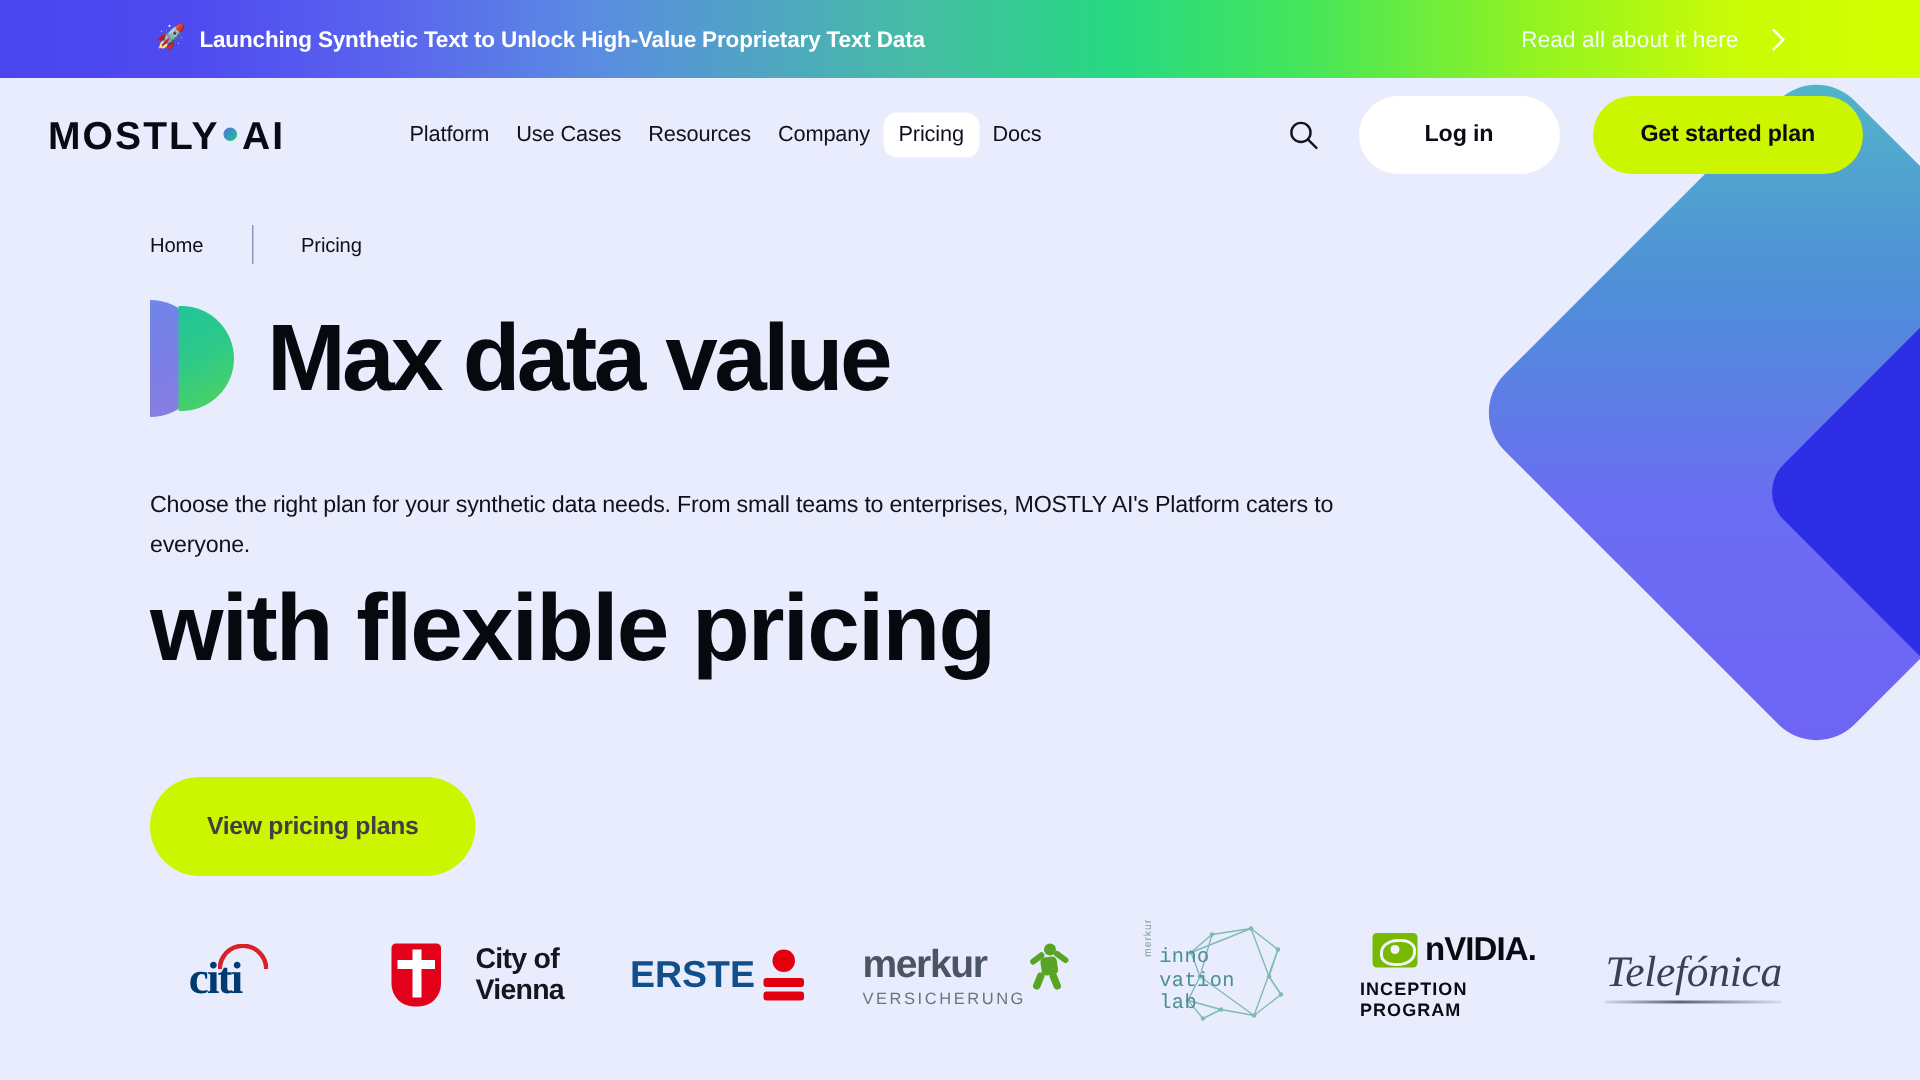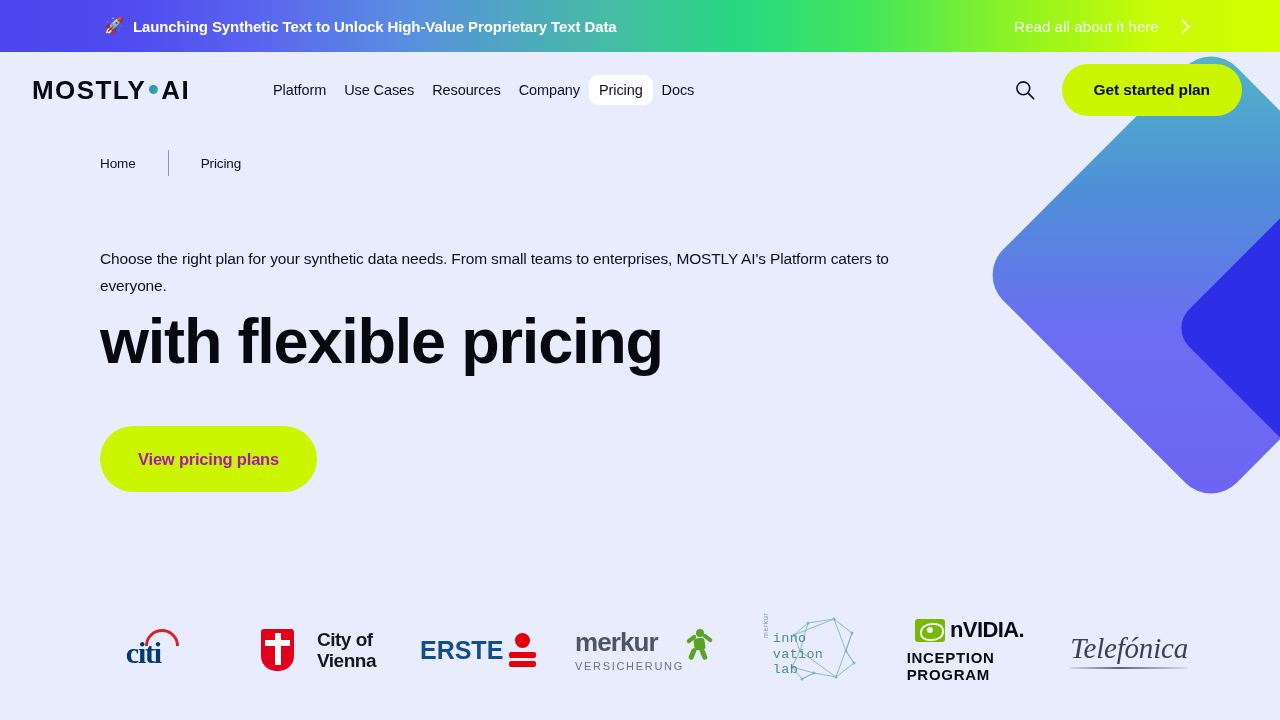--- a/index.html
+++ b/index.html
@@ -262,23 +262,23 @@
   }
   #hero-subtext {
     margin-top: 46px;
     font-size: 15.5px;
     line-height: 1.72;
     color: #10101c;
     max-width: 790px;
     letter-spacing: -0.15px;
   }
   #view-pricing-plans-button {
-    margin-top: 42px;
+    margin-top: 56px;
     background: #ccf500;
-    color: #a21caf;
+    color: #404040;
     border: none;
     border-radius: 34px;
     height: 66px;
     padding: 0 38px;
     font-size: 16.5px;
     font-weight: bold;
     font-family: "Liberation Sans", sans-serif;
     cursor: pointer;
     letter-spacing: -0.2px;
   }
@@ -448,21 +448,21 @@
     content: ""; position: absolute;
     left: 12px; top: 8.5px;
     width: 6px; height: 6px;
     background: #f0f3fd; border-radius: 50%;
   }
   .nvidia-name {
     font-size: 22px; font-weight: bold;
     color: #0a0a12; letter-spacing: -0.6px;
   }
   .nvidia-sub {
-    font-size: 15px; font-weight: bold;
+    font-size: 12px; font-weight: bold;
     color: #0a0a12; letter-spacing: 0.7px;
   }
 
   
   .telefonica-wrap { display: flex; flex-direction: column; align-items: center; }
   .telefonica-text {
     font-family: "Liberation Serif", serif;
     font-style: italic;
     font-size: 29px;
     color: #3a4252;
@@ -508,32 +508,40 @@
     <span class="nav-link">Docs</span>
   </div>
 
   <div id="nav-right">
     <div id="search-button">
       <svg width="22" height="22" viewBox="0 0 22 22" aria-hidden="true">
         <circle cx="9.3" cy="9.3" r="6.4" fill="none" stroke="#14141f" stroke-width="1.6"></circle>
         <line x1="14.1" y1="14.1" x2="19.6" y2="19.6" stroke="#14141f" stroke-width="1.6" stroke-linecap="round"></line>
       </svg>
     </div>
+    <button id="login-button">Log in</button>
     <button id="get-started-button">Get started plan</button>
   </div>
 </div>
 
 <div id="breadcrumb">
   <span class="crumb">Home</span>
   <span class="crumb-sep"></span>
   <span class="crumb">Pricing</span>
 </div>
 
 <div id="hero">
 
+  <div id="hero-heading-line1">
+    <div id="hero-mark">
+      <div class="mark-d-back"></div>
+      <div class="mark-d-front"></div>
+    </div>
+    <div class="hero-line-text">Max data value</div>
+  </div>
 
   <div id="hero-subtext">Choose the right plan for your synthetic data needs. From small teams to enterprises, MOSTLY AI's Platform caters to everyone.</div>
 
   <div id="hero-heading-line2">with  flexible  pricing</div>
 
   <button id="view-pricing-plans-button">View pricing plans</button>
 </div>
 
 <div id="client-logos">
 

